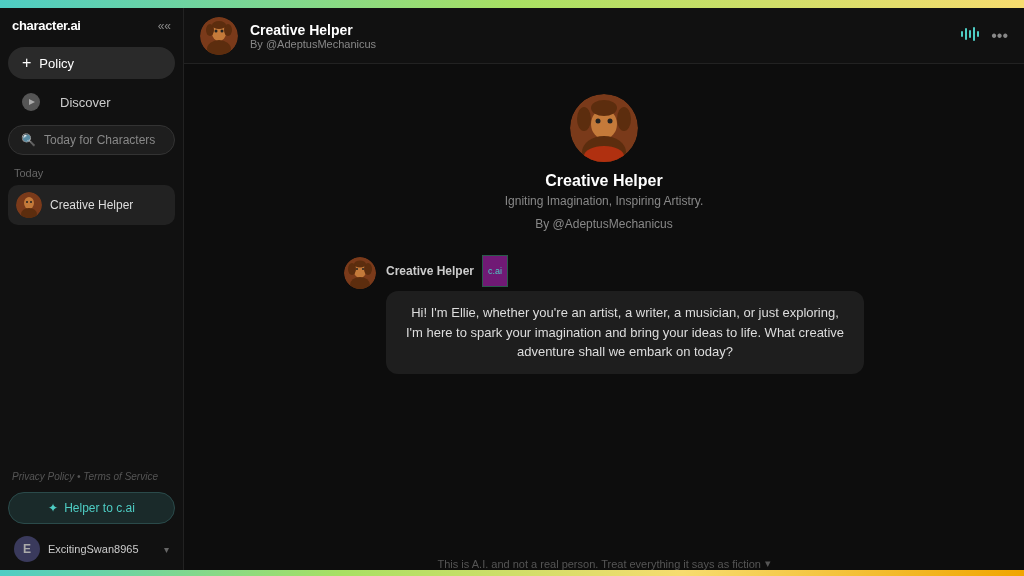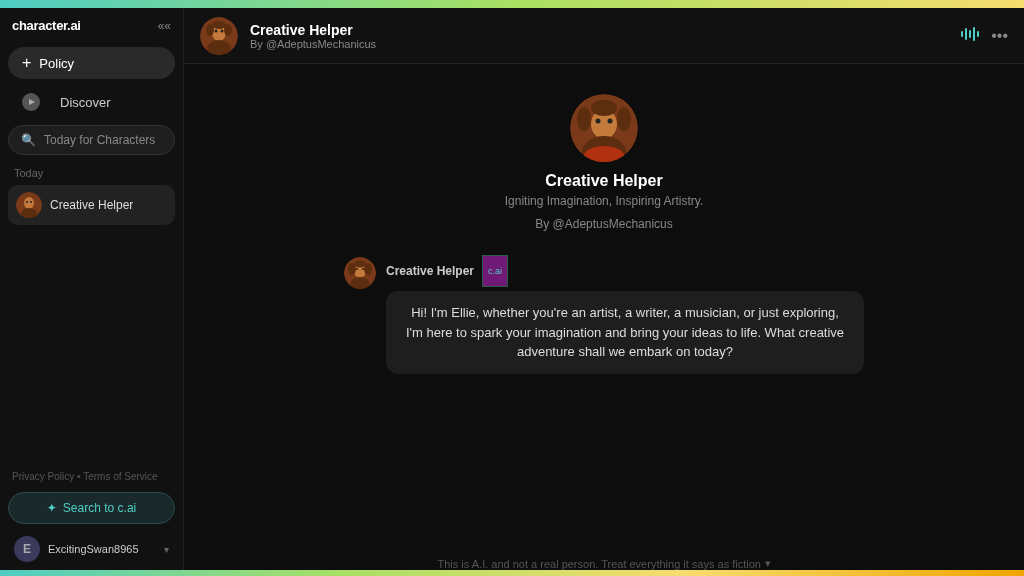--- a/index.html
+++ b/index.html
@@ -165,20 +165,21 @@
     .sidebar-footer {
       margin-top: auto;
       padding: 8px 0 0;
     }
 
     .footer-links {
       font-size: 10px;
       color: #555;
       padding: 0 4px;
       margin-bottom: 10px;
+      font-style: italic;
     }
 
     .footer-links span {
       color: #555;
     }
 
     .upgrade-btn {
       display: flex;
       align-items: center;
       justify-content: center;
@@ -534,21 +535,21 @@
 
     <div class="sidebar-footer">
       <div class="footer-links">
         <span style="cursor:pointer">Privacy Policy</span>
         <span>•</span>
         <span style="cursor:pointer">Terms of Service</span>
       </div>
 
       <button class="upgrade-btn">
         <span>✦</span>
-        <span>Search to c.ai</span>
+        <span>Helper to c.ai</span>
       </button>
 
       <div class="user-row">
         <div class="user-left">
           <div class="user-avatar">E</div>
           <span class="user-name">ExcitingSwan8965</span>
         </div>
         <span class="chevron-down">▾</span>
       </div>
     </div>

